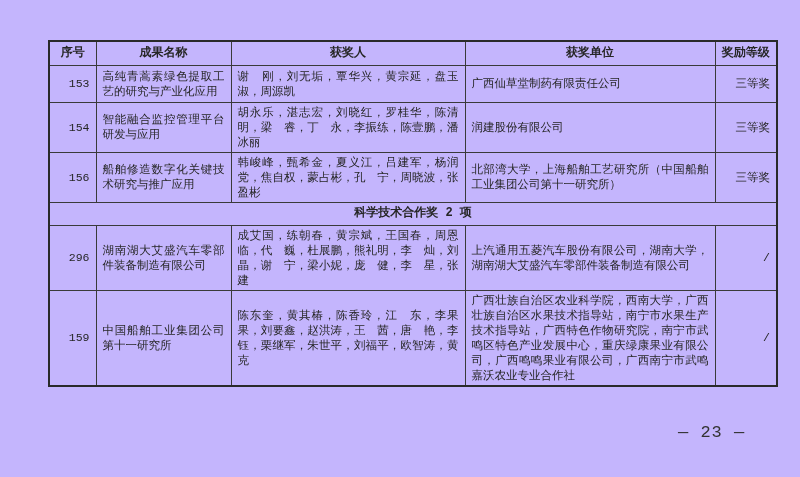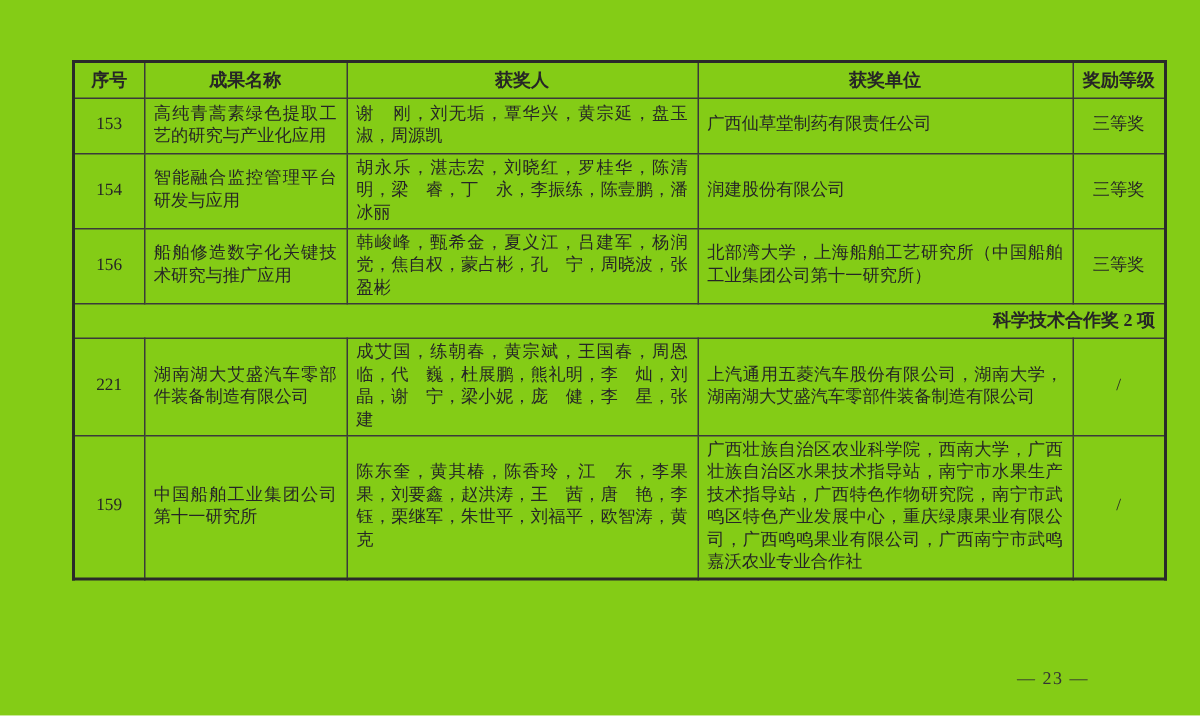--- a/index.html
+++ b/index.html
@@ -3,21 +3,21 @@
 <meta charset="utf-8">
 <style>
   * { margin: 0; padding: 0; box-sizing: border-box; }
   html, body {
     width: 800px; height: 477px;
     background: #ffffff;
     font-family: "Liberation Serif", "DejaVu Serif", serif;
     color: #262626;
     overflow: hidden;
   }
-  .page { position: relative; width: 800px; height: 477px; background: #84cc16; }
+  .page { position: relative; width: 800px; height: 477px; background: #c4b5fd; font-family: Liberation Mono, monospace; }
 
   table.awards {
     position: absolute;
     left: 48px; top: 40px;
     width: 728px;
     border-collapse: collapse;
     table-layout: fixed;
     font-size: 11.5px;
     line-height: 15px;
   }
@@ -34,43 +34,43 @@
     word-break: break-all;
   }
   table.awards { border: 2px solid #2a2a2a; }
 
   table.awards th {
     font-weight: bold;
     text-align: center;
     height: 24px;
     font-size: 12px;
   }
-  td.serial, td.level { text-align: center; }
+  td.serial, td.level { text-align: right; }
   td.name, td.winners, td.unit { text-align: justify; }
 
   tr.r2line  { height: 37px; }
   tr.section-row { height: 23px; }
   tr.r158 { height: 62px; }
   tr.r159 { height: 86px; }
 
   td.section-cell {
-    text-align: right;
+    text-align: center;
     font-weight: bold;
     font-size: 12px;
   }
 
   tr.hl-row {
     outline: 3px solid #e8000d;
     outline-offset: -2px;
   }
 
   .page-number {
     position: absolute;
-    left: 678px; top: 445px;
-    font-size: 12px;
+    left: 678px; top: 423px;
+    font-size: 17px;
     letter-spacing: 1px;
     color: #333;
   }
 </style>
 </head>
 <body>
 
 <div class="page">
 
   <table class="awards">
@@ -109,21 +109,21 @@
         <td class="serial">156</td>
         <td class="name">船舶修造数字化关键技术研究与推广应用</td>
         <td class="winners">韩峻峰，甄希金，夏义江，吕建军，杨润党，焦自权，蒙占彬，孔　宁，周晓波，张盈彬</td>
         <td class="unit">北部湾大学，上海船舶工艺研究所（中国船舶工业集团公司第十一研究所）</td>
         <td class="level">三等奖</td>
       </tr>
       <tr class="section-row">
         <td class="section-cell" colspan="5">科学技术合作奖 2 项</td>
       </tr>
       <tr class="r158">
-        <td class="serial">221</td>
+        <td class="serial">296</td>
         <td class="name">湖南湖大艾盛汽车零部件装备制造有限公司</td>
         <td class="winners">成艾国，练朝春，黄宗斌，王国春，周恩临，代　巍，杜展鹏，熊礼明，李　灿，刘　晶，谢　宁，梁小妮，庞　健，李　星，张　建</td>
         <td class="unit">上汽通用五菱汽车股份有限公司，湖南大学，湖南湖大艾盛汽车零部件装备制造有限公司</td>
         <td class="level">/</td>
       </tr>
       <tr class="r159">
         <td class="serial">159</td>
         <td class="name">中国船舶工业集团公司第十一研究所</td>
         <td class="winners">陈东奎，黄其椿，陈香玲，江　东，李果果，刘要鑫，赵洪涛，王　茜，唐　艳，李　钰，栗继军，朱世平，刘福平，欧智涛，黄　克</td>
         <td class="unit">广西壮族自治区农业科学院，西南大学，广西壮族自治区水果技术指导站，南宁市水果生产技术指导站，广西特色作物研究院，南宁市武鸣区特色产业发展中心，重庆绿康果业有限公司，广西鸣鸣果业有限公司，广西南宁市武鸣嘉沃农业专业合作社</td>

